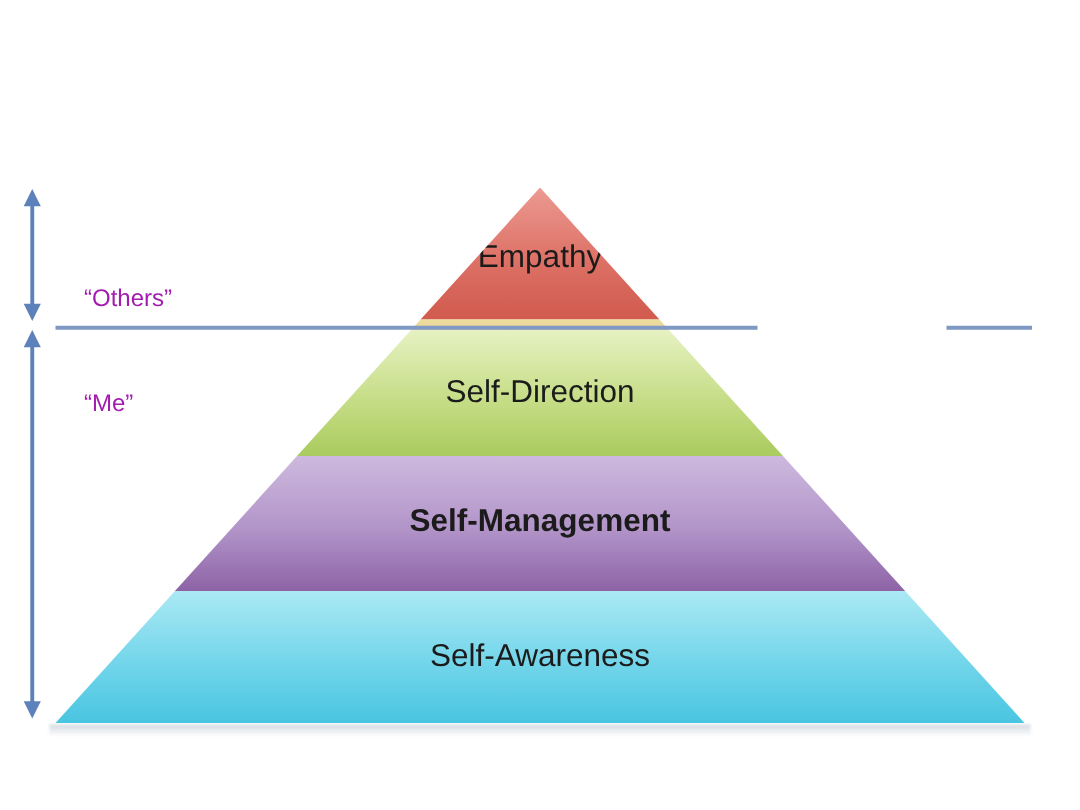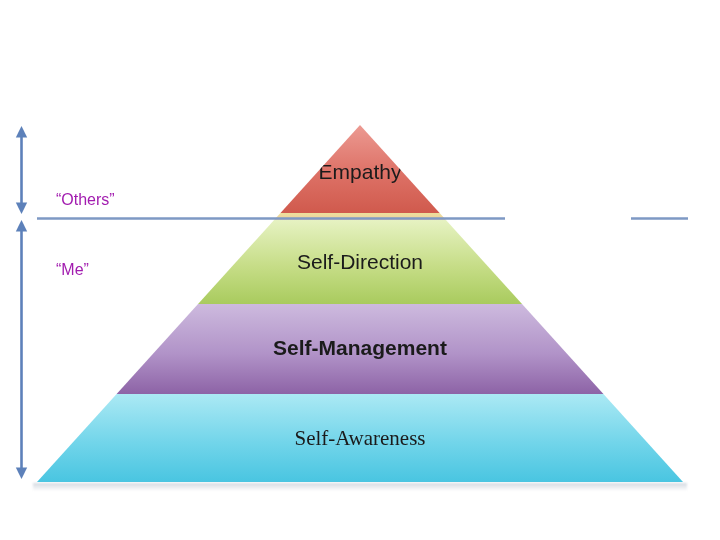--- a/index.html
+++ b/index.html
@@ -22,21 +22,21 @@
   .band-direction{top:95px;height:84px;background:linear-gradient(180deg,#e6f2c2 0%,#c6dd87 55%,#a9cb5e 100%);}
   .band-management{top:179px;height:90px;background:linear-gradient(180deg,#cdbade 0%,#b193c8 55%,#8d63a6 100%);}
   .band-awareness{top:269px;height:88px;background:linear-gradient(180deg,#abe9f4 0%,#72d5ea 55%,#49c5e1 100%);}
   .level-label{
     position:absolute;left:0;width:100%;text-align:center;
     font-size:21px;color:#1b1b1b;line-height:26px;
   }
   .lbl-empathy{top:34px;}
   .lbl-direction{top:124px;}
   .lbl-management{top:210px;font-weight:bold;}
-  .lbl-awareness{top:300px;font-family:Liberation Serif, serif;}
+  .lbl-awareness{top:300px;}
   .pyramid-shadow{
     position:absolute;left:33px;top:483px;width:654px;height:8px;
     background:linear-gradient(180deg,rgba(110,130,155,0.30),rgba(110,130,155,0));
     filter:blur(1px);z-index:0;
   }
   .overlay{position:absolute;left:0;top:0;width:720px;height:540px;z-index:2;pointer-events:none;}
   .side-label{
     position:absolute;font-size:16px;color:#a21caf;z-index:3;
   }
   .others-label{left:56px;top:191px;}

